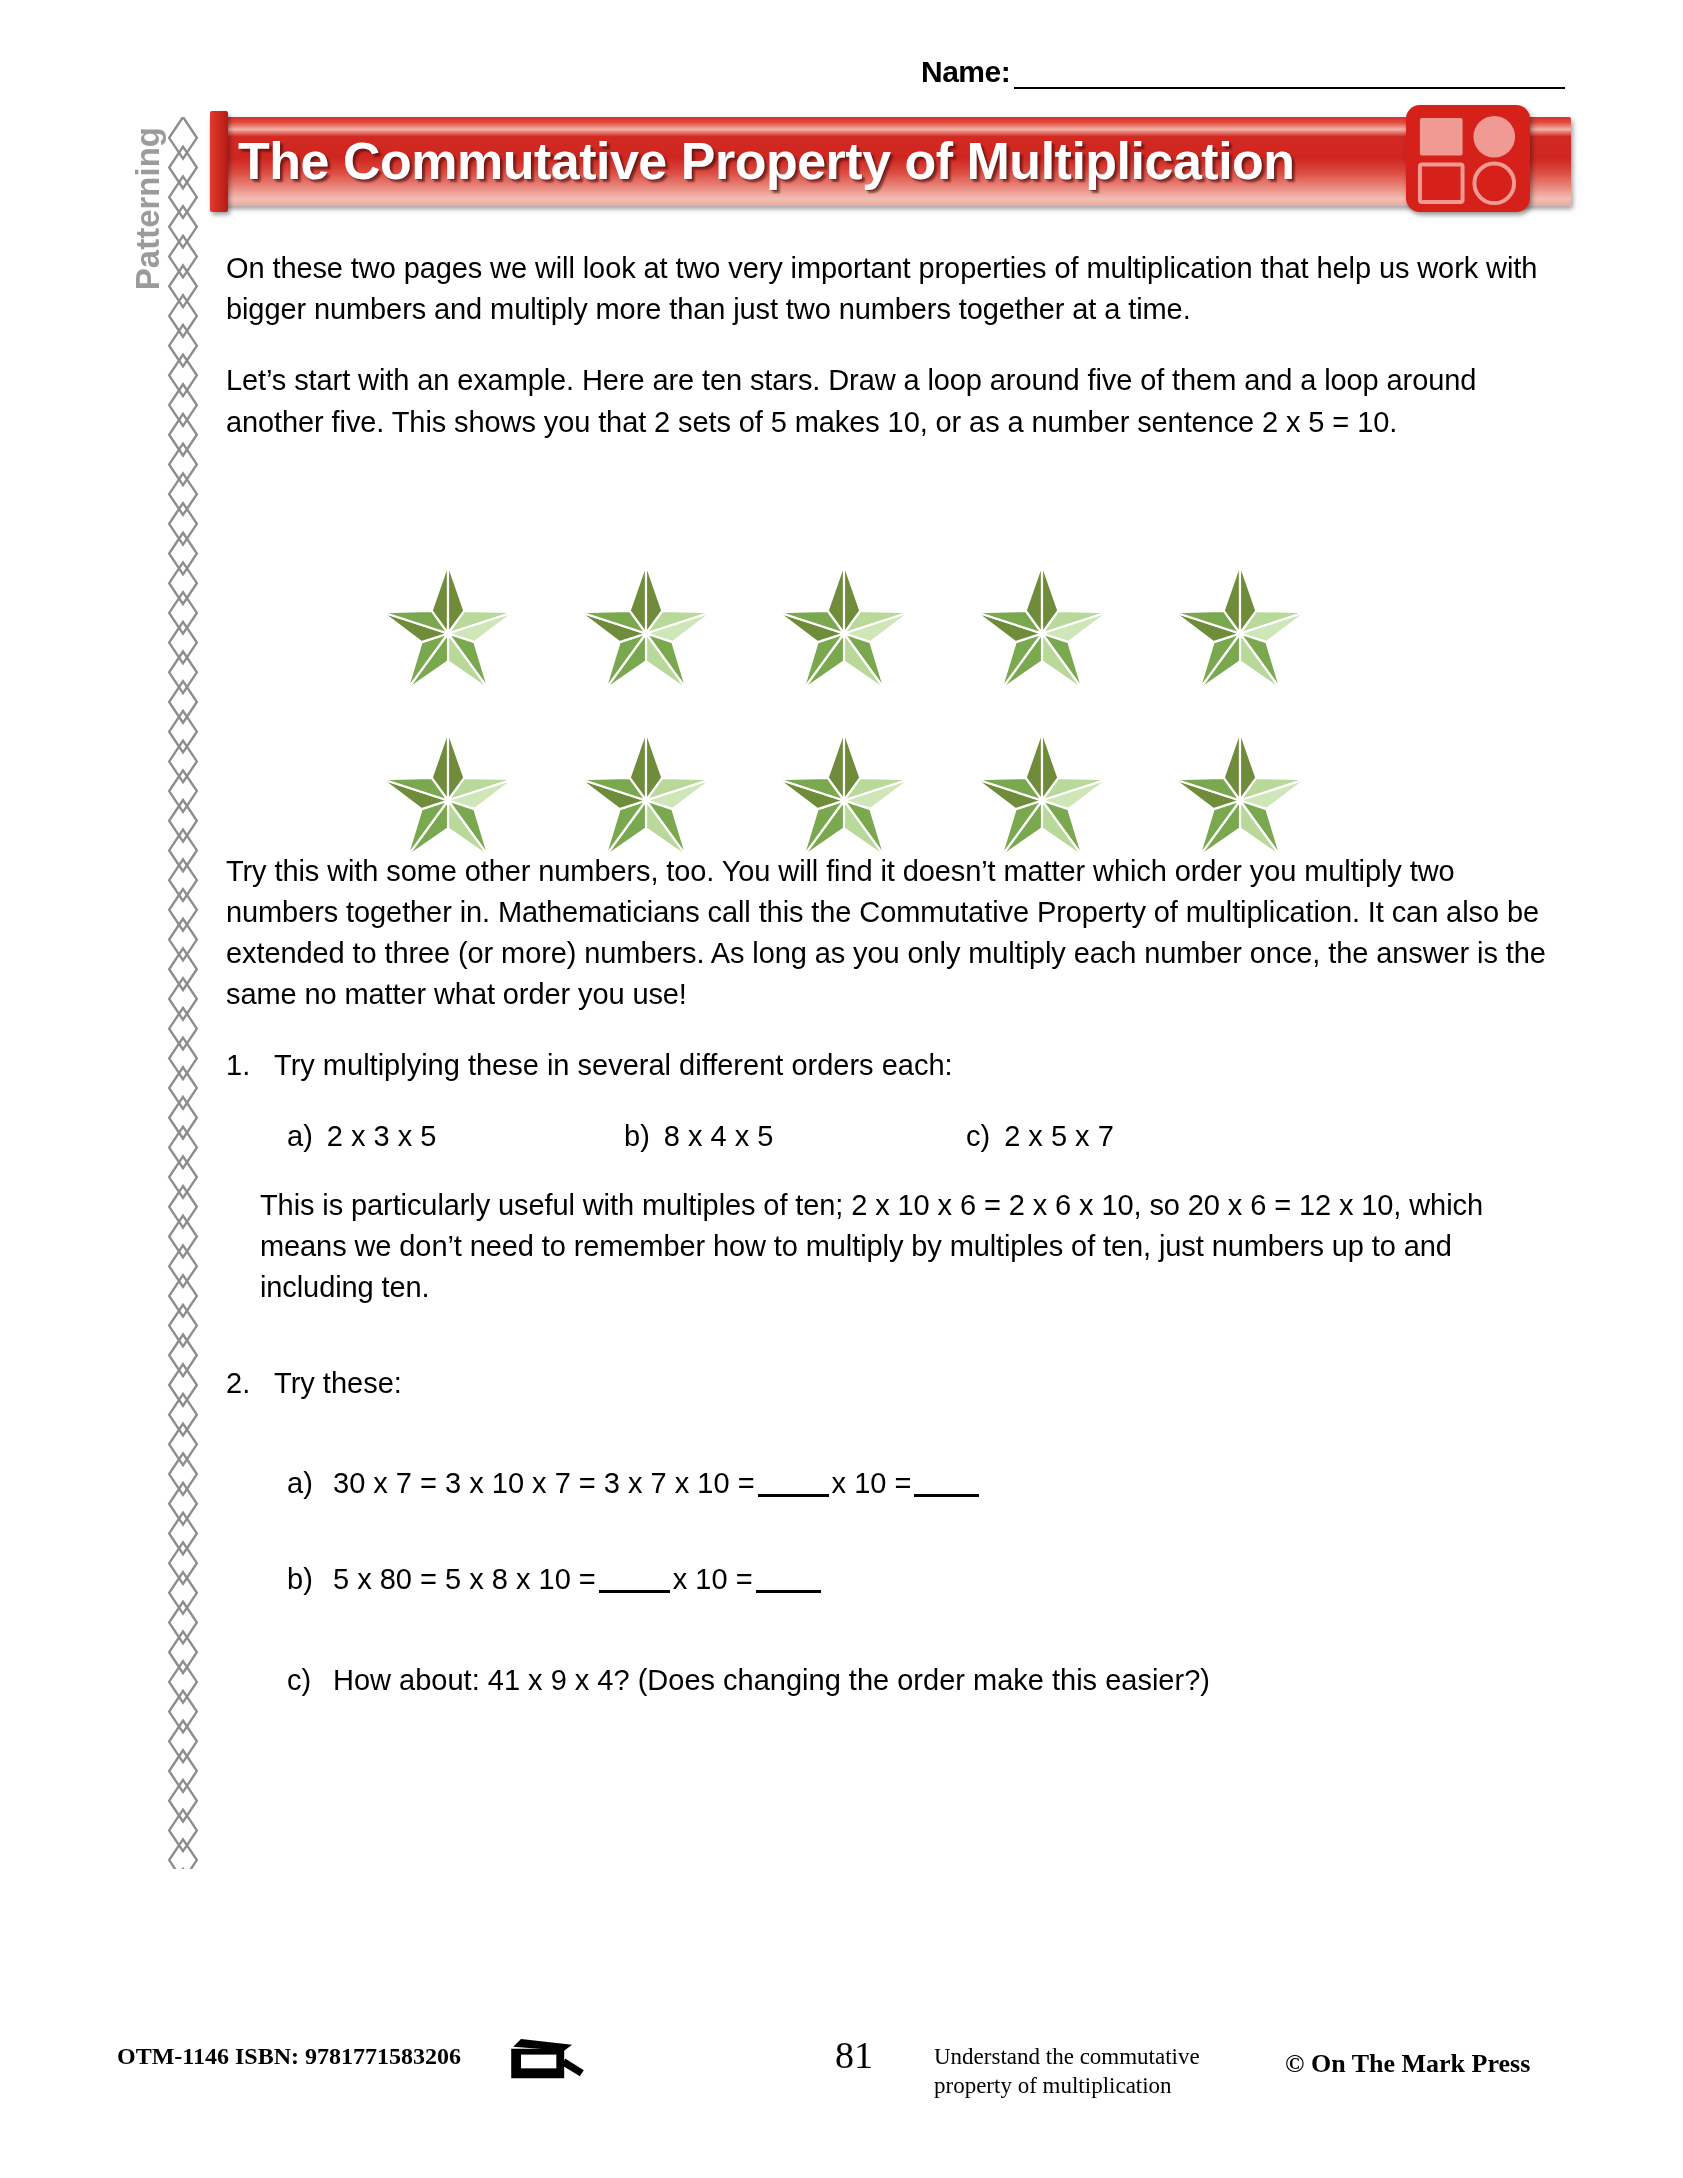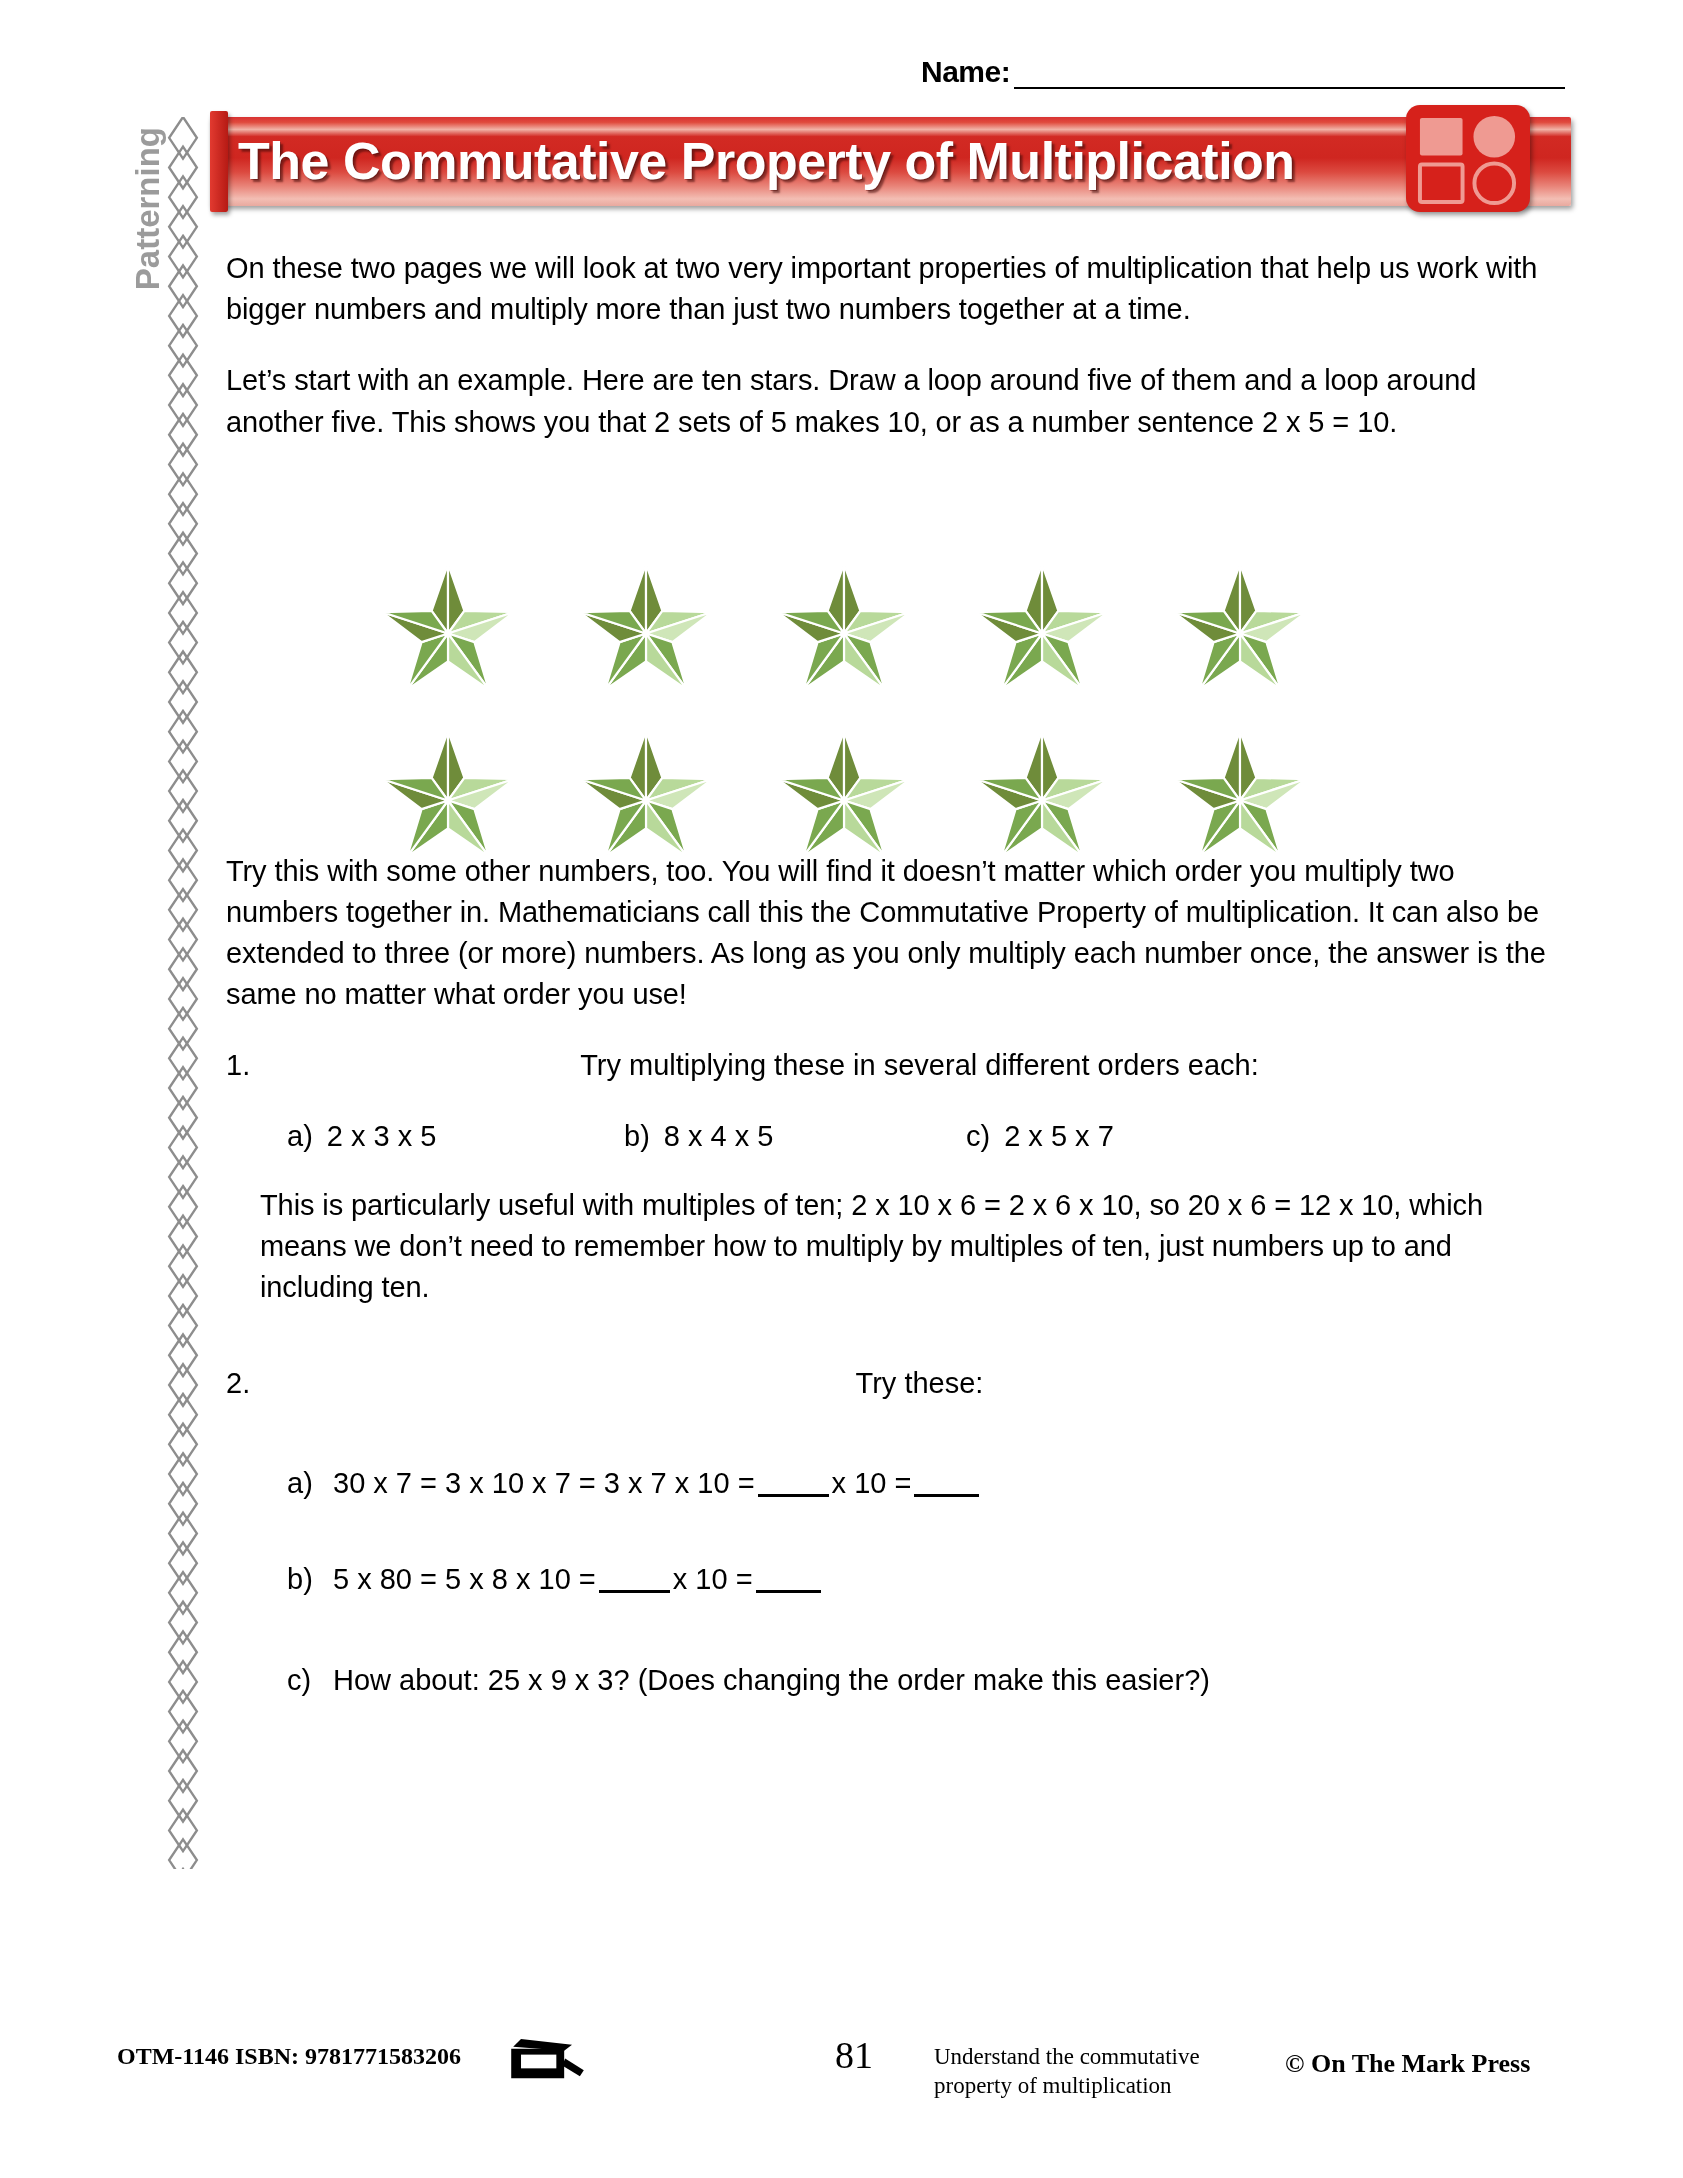--- a/index.html
+++ b/index.html
@@ -170,21 +170,21 @@
   .qblock { margin: 0; }
   .q-line {
     display: flex;
     font-size: 29px;
     line-height: 1.4;
   }
   .q-num {
     width: 48px;
     flex: 0 0 48px;
   }
-  .q-text { flex: 1; text-align: center; }
+  .q-text { flex: 1; }
 
   .subitems-row {
     display: flex;
     font-size: 29px;
     margin-top: 34px;
     padding-left: 61px;
   }
   .subitem {
     display: flex;
     white-space: nowrap;
@@ -414,21 +414,21 @@
 
     <div class="sub-line" style="margin-top:55px">
       <span class="slabel">b)</span>
       <span>
         <span>5 x 80 = 5 x 8 x 10 =</span><span class="blank"></span><span>x 10 =</span><span class="blank blank-sm"></span>
       </span>
     </div>
 
     <div class="sub-line" style="margin-top:61px">
       <span class="slabel">c)</span>
-      <span>How about:  25 x 9 x 3? (Does changing the order make this easier?)</span>
+      <span>How about:  41 x 9 x 4? (Does changing the order make this easier?)</span>
     </div>
   </div>
 </div>
 
 <div class="stars-block">
   <div class="star-row">
     <div class="star-cell"><svg width="144" height="139" viewBox="0 0 145 140">
           <g stroke="#ffffff" stroke-width="2.2" stroke-linejoin="round">
             <polygon points="56.0,47.3 72.5,0.0 72.5,70.0" fill="#6f8c3a"></polygon>
             <polygon points="72.5,0.0 89.0,47.3 72.5,70.0" fill="#6f8c3a"></polygon>

